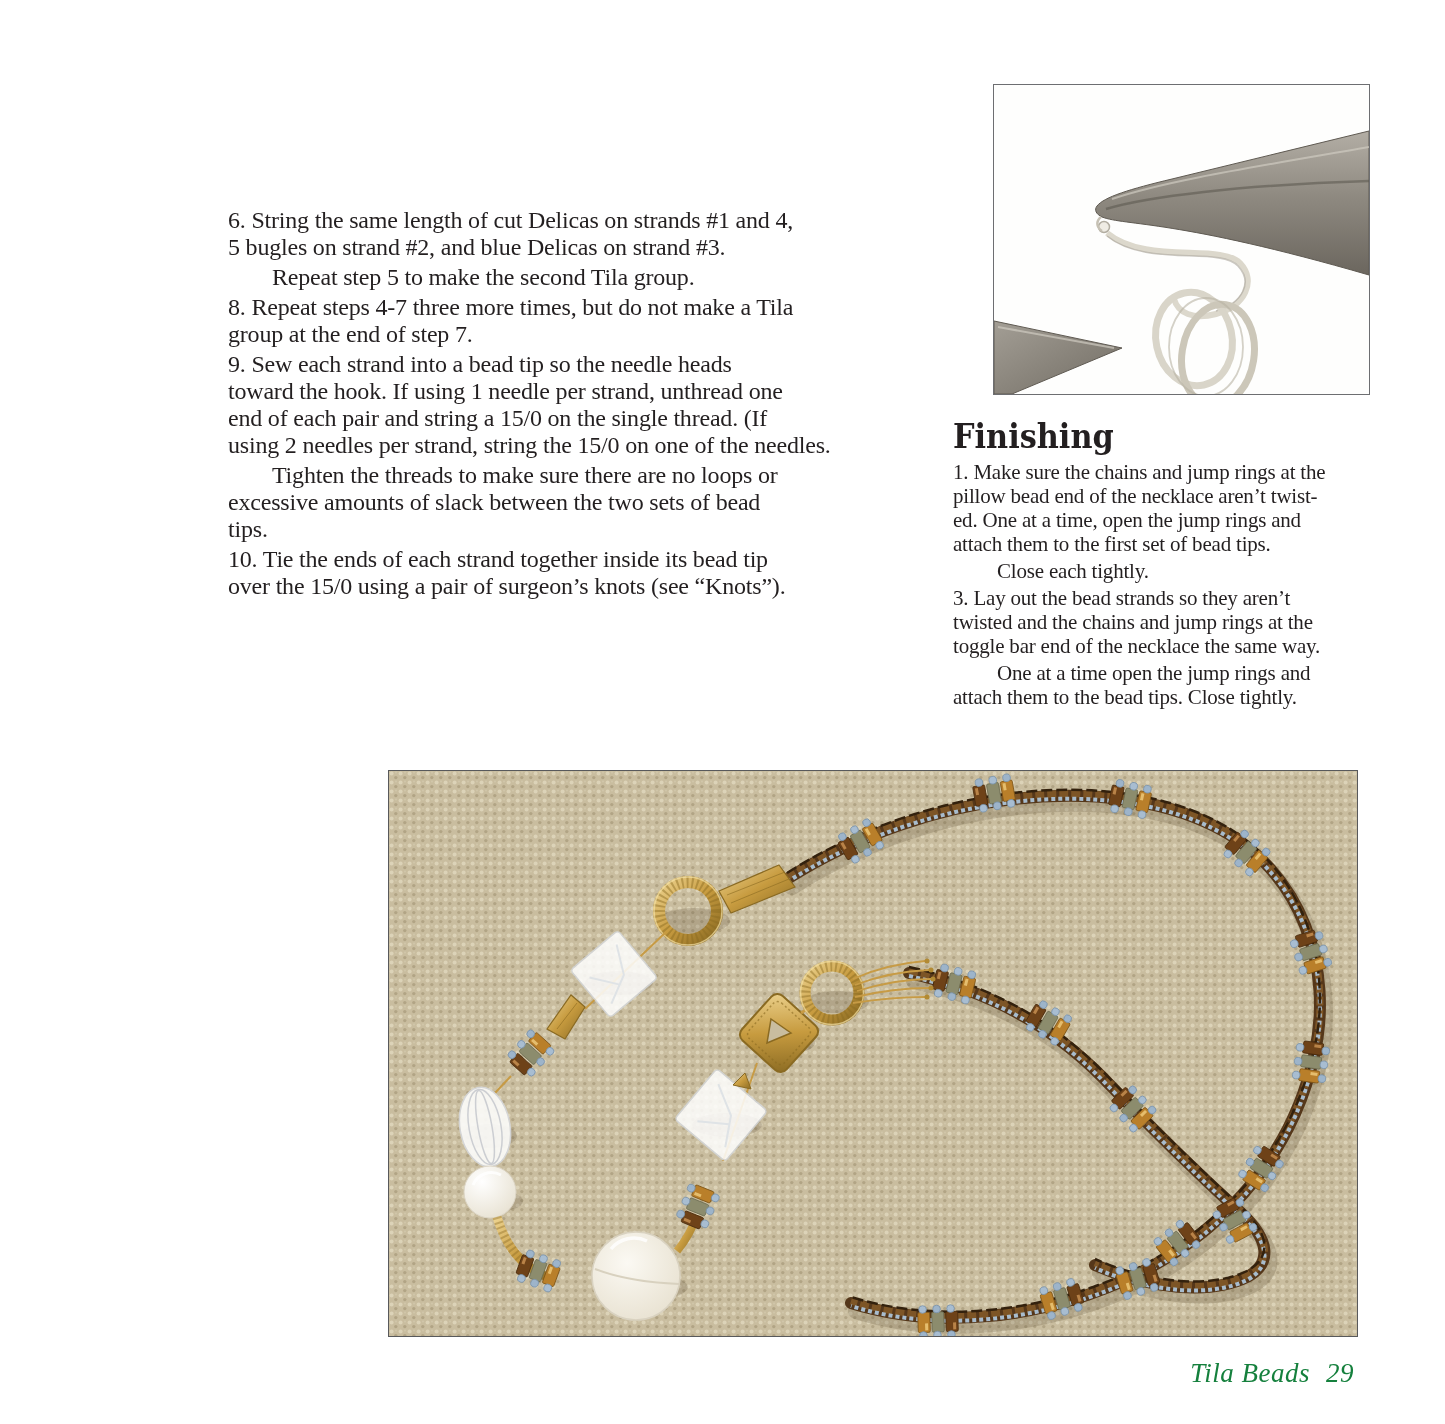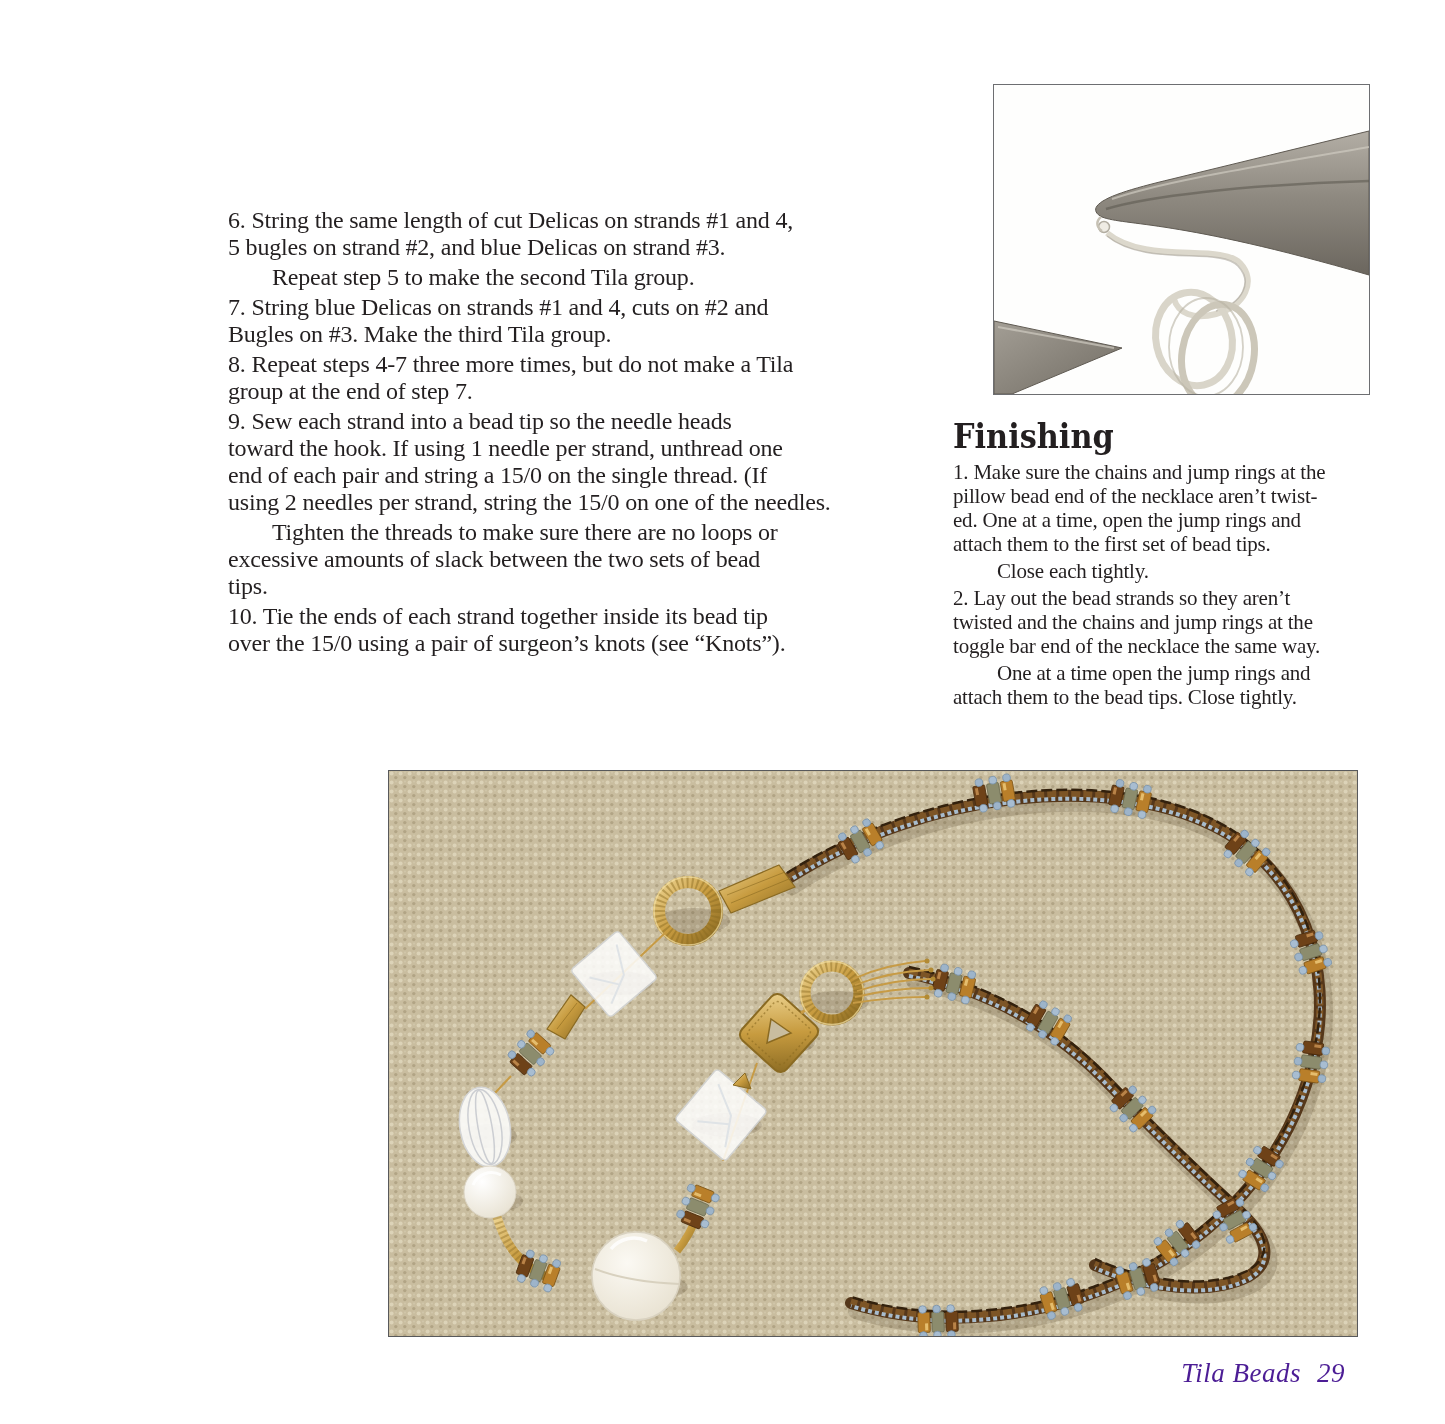--- a/index.html
+++ b/index.html
@@ -34,36 +34,34 @@
     margin:0 0 0 40px;width:375px;height:309px;
     border:1px solid #6d6e71;background:#ffffff;overflow:hidden;
   }
   .necklace-fig{
     position:absolute;left:388px;top:770px;width:968px;height:565px;
     border:1px solid #58595b;overflow:hidden;background:#c9bd9f;
   }
   svg{display:block;}
   
   .footer{
-    position:absolute;top:1358px;right:100px;
-    font-style:italic;font-size:27px;letter-spacing:.5px;color:#4c1d95;
+    position:absolute;top:1358px;right:91px;
+    font-style:italic;font-size:27px;letter-spacing:.5px;color:#15803d;
   }
   .footer .pgnum{margin-left:16px;}
 </style>
 </head>
 <body>
 
 <div class="page">
 
   <div class="left-col">
       <p class="para">6. String the same length of cut Delicas on strands #1 and 4,
 5 bugles on strand #2, and blue Delicas on strand #3.</p>
       <p class="para indent">Repeat step 5 to make the second Tila group.</p>
-      <p class="para">7. String blue Delicas on strands #1 and 4, cuts on #2 and
-Bugles on #3. Make the third Tila group.</p>
       <p class="para">8. Repeat steps 4-7 three more times, but do not make a Tila
 group at the end of step 7.</p>
       <p class="para">9. Sew each strand into a bead tip so the needle heads
 toward the hook. If using 1 needle per strand, unthread one
 end of each pair and string a 15/0 on the single thread. (If
 using 2 needles per strand, string the 15/0 on one of the needles.</p>
       <p class="para indent">Tighten the threads to make sure there are no loops or
 excessive amounts of slack between the two sets of bead
 tips.</p>
       <p class="para">10. Tie the ends of each strand together inside its bead tip
@@ -114,21 +112,21 @@
         </g>
       </svg>
     </div>
     <h2 class="section-heading">Finishing</h2>
     <div>
         <p class="para">1. Make sure the chains and jump rings at the
 pillow bead end of the necklace aren’t twist-
 ed. One at a time, open the jump rings and
 attach them to the first set of bead tips.</p>
         <p class="para indent">Close each tightly.</p>
-        <p class="para">2. Lay out the bead strands so they aren’t
+        <p class="para">3. Lay out the bead strands so they aren’t
 twisted and the chains and jump rings at the
 toggle bar end of the necklace the same way.</p>
         <p class="para indent">One at a time open the jump rings and
 attach them to the bead tips. Close tightly.</p>
       </div>
   </div>
 
   <div class="necklace-fig">
     <svg width="968" height="565" viewBox="0 0 968 565">
       <defs>

